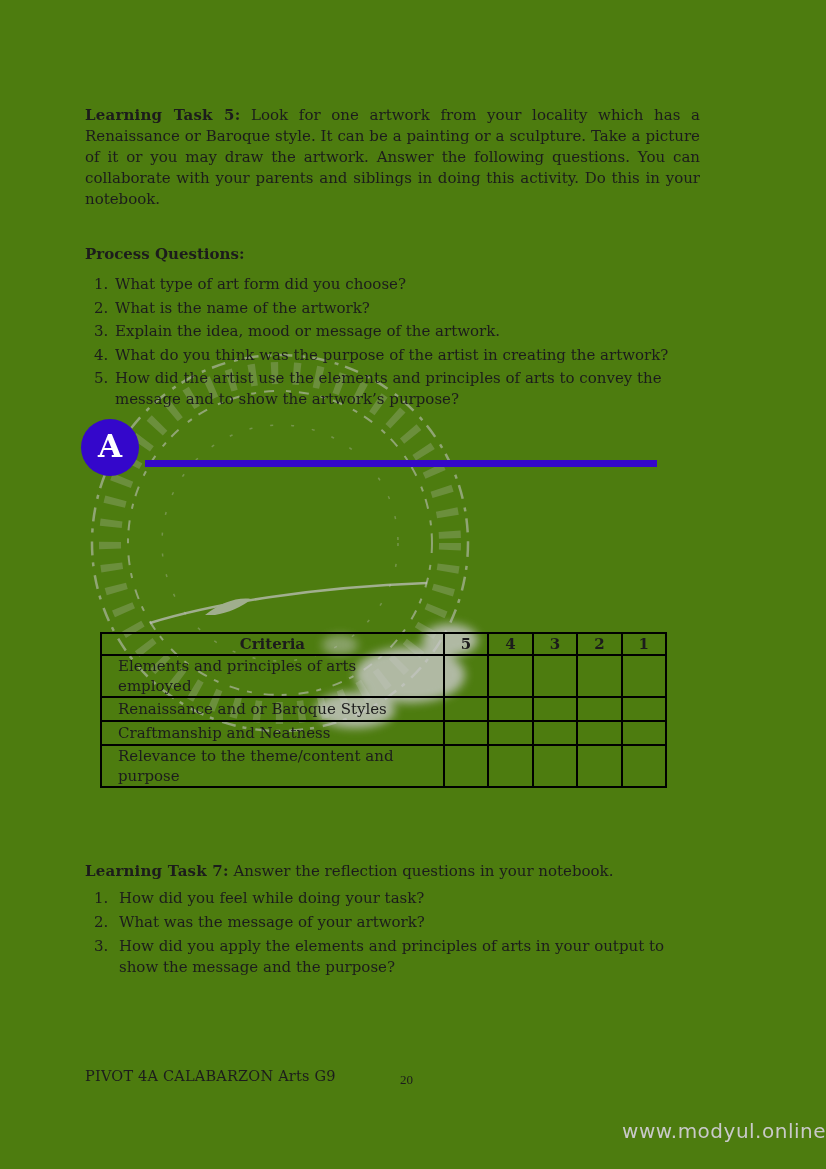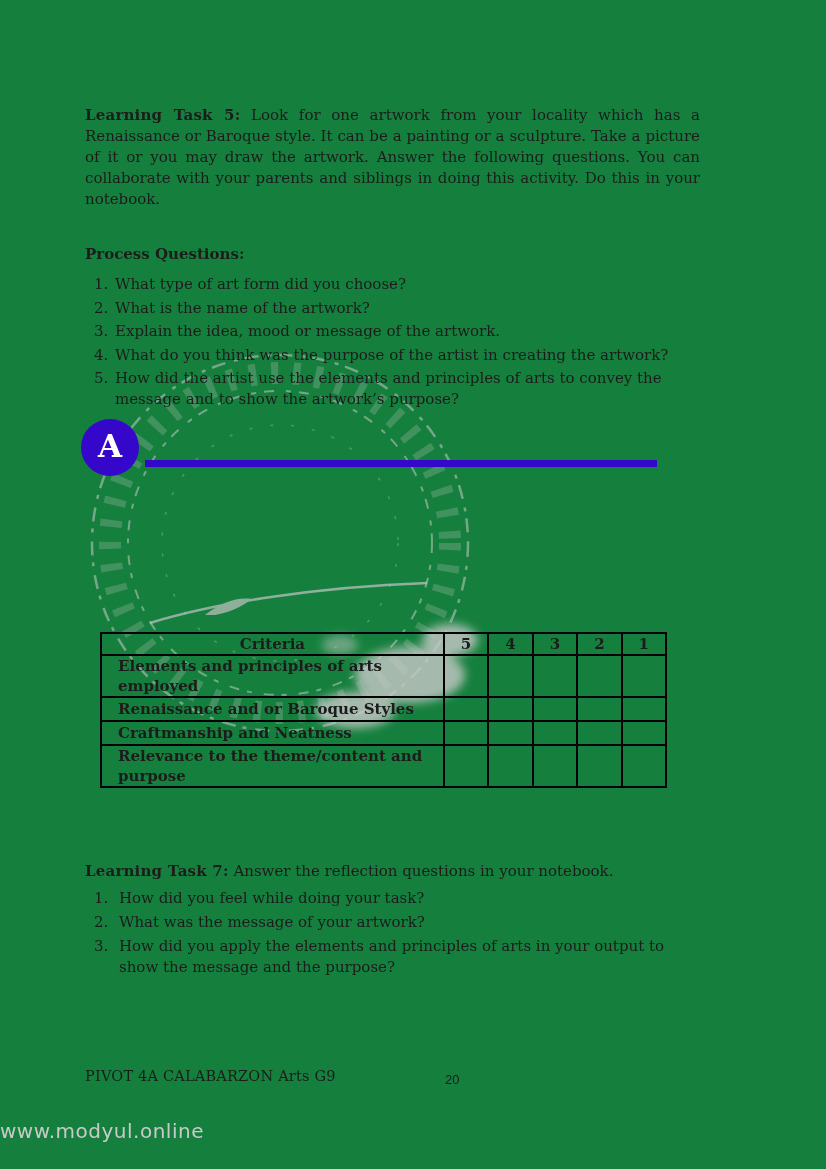--- a/index.html
+++ b/index.html
@@ -4,21 +4,21 @@
 <style>
   * { margin: 0; padding: 0; box-sizing: border-box; }
   html, body { background: #ffffff; }
   body { font-family: "DejaVu Serif", "Liberation Serif", serif; color: #1c1c1c; }
 
   .page {
     position: relative;
     width: 826px;
     height: 1169px;
     margin: 0 auto;
-    background: #15803d;
+    background: #4d7c0f;
     overflow: hidden;
   }
 
   .stamp-svg {
     position: absolute;
     left: 55px;
     top: 345px;
     width: 430px;
     height: 390px;
     pointer-events: none;
@@ -109,50 +109,49 @@
     font-size: 15px;
     position: relative;
     z-index: 1;
     background: transparent;
   }
   table.rubric th, table.rubric td {
     border: 2px solid #000000;
     padding: 0 16px;
   }
   table.rubric th { height: 22px; font-weight: bold; text-align: center; line-height: 20px; }
-  table.rubric td { height: 24px; line-height: 20px; font-weight: bold; }
+  table.rubric td { height: 24px; line-height: 20px; }
   table.rubric td.crit { text-align: left; }
   .col-criteria { width: 403px; }
   .col-score { width: 33px; }
 
   .task7 { margin-top: 73px; }
   ol.q-list.reflect { margin-top: 6px; }
   ol.q-list.reflect li { margin-bottom: 3px; padding-left: 6px; }
 
   .footer-left {
     position: absolute;
     left: 85px;
     top: 1068px;
     font-size: 14.5px;
     letter-spacing: 0.2px;
   }
   .page-num {
     position: absolute;
     left: 400px;
     top: 1072px;
-    font-family: Liberation Sans, sans-serif;
+    font-family: Liberation Serif, serif;
     font-size: 13px;
-    margin-left: 45px;
   }
   .url-watermark {
     position: absolute;
     left: 0;
     top: 1119px;
     width: 826px;
-    text-align: left;
+    text-align: right;
     font-family: "DejaVu Sans", "Liberation Sans", sans-serif;
     font-size: 20px;
     color: #c9c9c9;
     letter-spacing: 0.5px;
   }
 </style>
 </head>
 <body>
 
 <div class="page">

